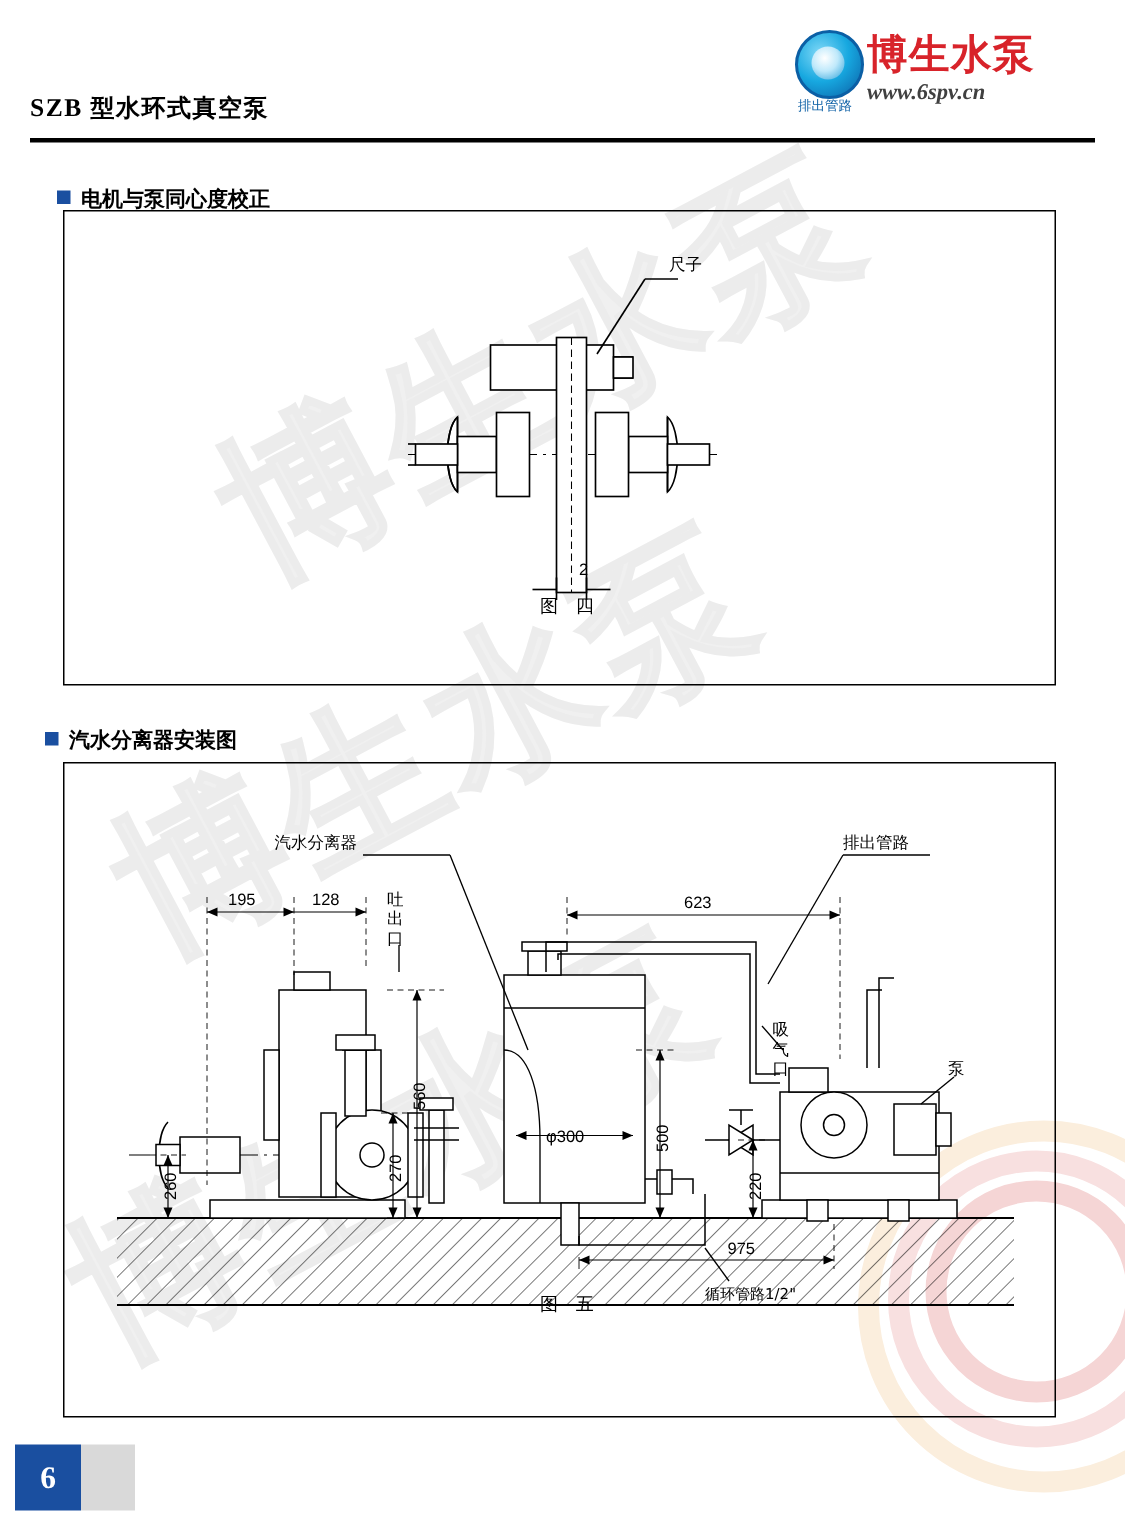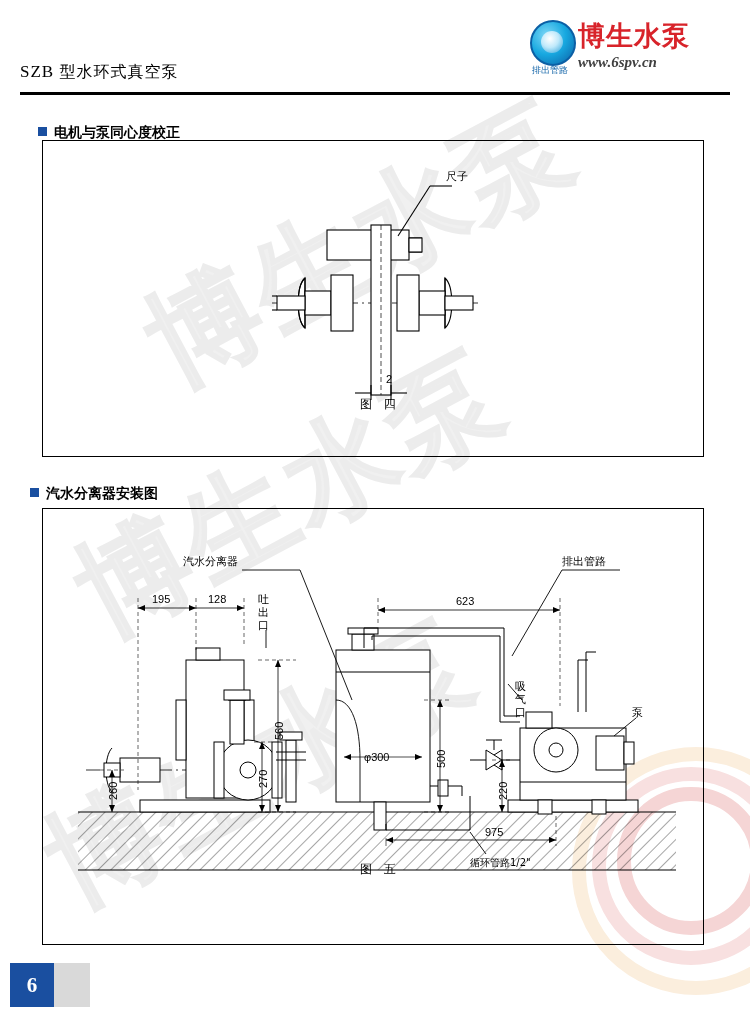--- a/index.html
+++ b/index.html
@@ -60,21 +60,21 @@
   .logo-sub{
     position:absolute;left:2px;top:46px;font-size:9px;color:#0b5fa5;
     font-family:"DejaVu Sans", sans-serif;white-space:nowrap;
   }
   .logo-url{
     position:absolute;left:48px;top:36px;font-size:15px;font-style:italic;font-weight:bold;
     color:#404040;font-family:"Liberation Serif", serif;white-space:nowrap;
   }
 
   .title{
-    position:absolute;left:20px;top:62px;font-size:17px;font-weight:normal;
+    position:absolute;left:20px;top:62px;font-size:17px;font-weight:bold;
     font-family:"Liberation Serif", serif;letter-spacing:1px;
   }
   .title .cn{font-family:"DejaVu Sans", sans-serif;font-size:16px;}
   .rule{
     position:absolute;left:20px;top:92px;width:710px;height:3px;background:#000;
   }
 
   
   .sec-head{
     position:absolute;font-size:14px;font-weight:bold;

